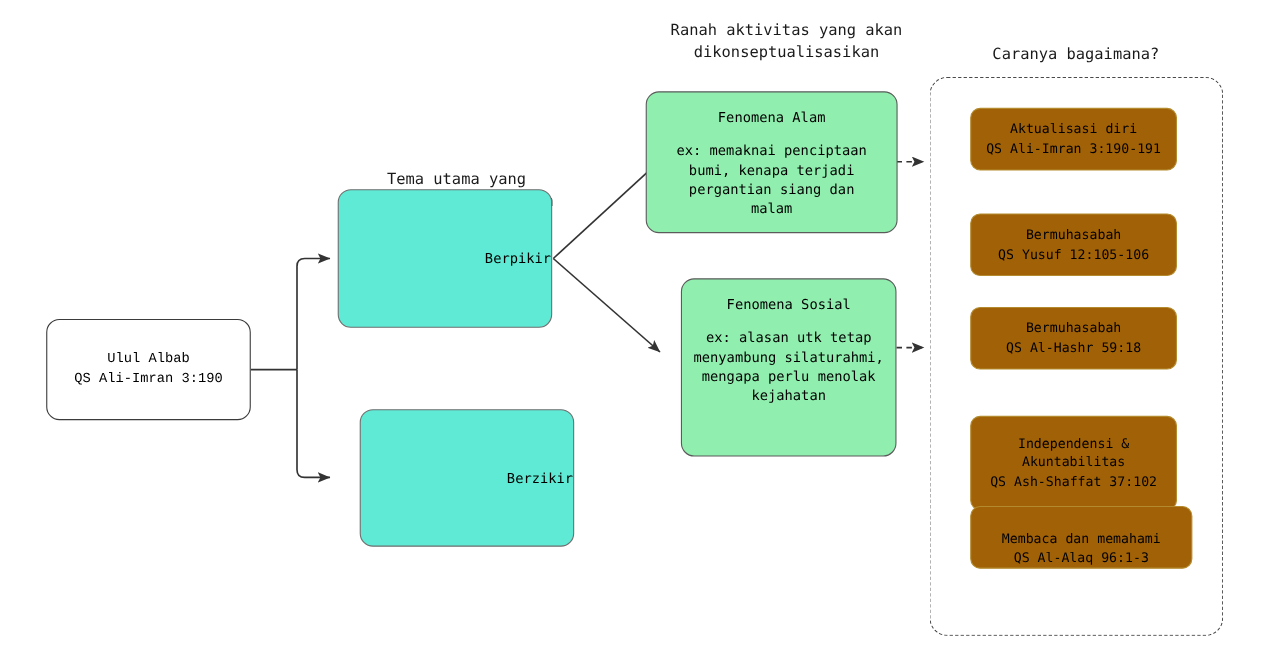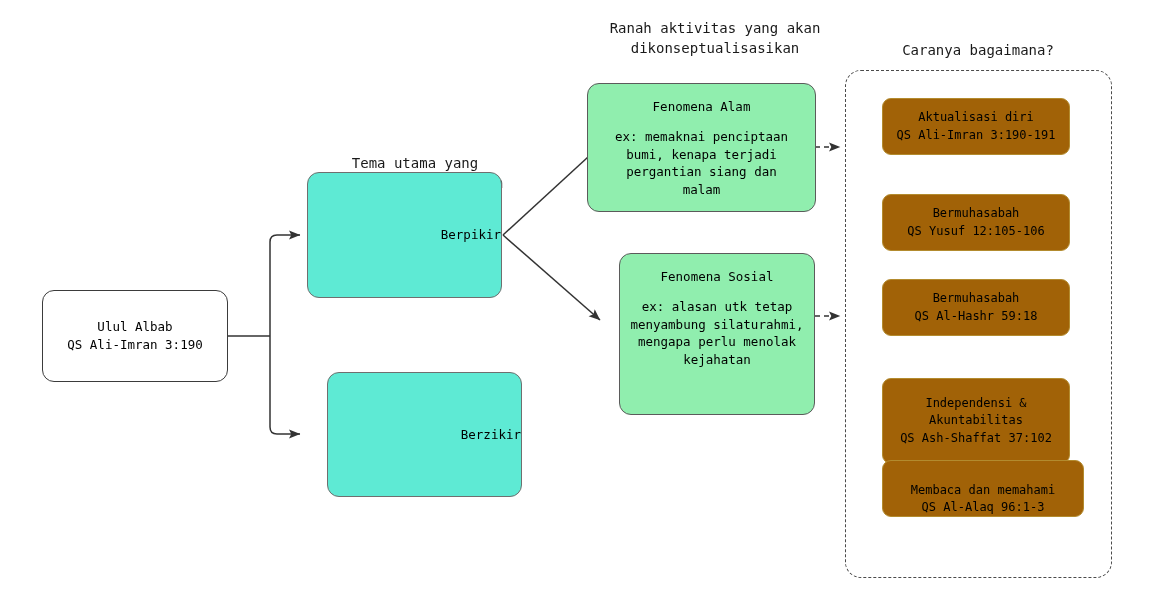--- a/index.html
+++ b/index.html
@@ -121,21 +121,21 @@
   </svg>
 
   <div class="caption" style="left:320px; top:118px; width:190px;margin-top:35px;">Tema utama yang
 dikontekstualisasikan</div>
   <div class="caption" style="left:590px; top:18px; width:250px;">Ranah aktivitas yang akan
 dikonseptualisasikan</div>
   <div class="caption" style="left:870px; top:40px; width:216px;">Caranya bagaimana?</div>
 
   <div class="group-box" style="left:845px; top:70px; width:267px; height:508px;"></div>
 
-  <div class="node node-white" style="left:42px; top:290px; width:186px; height:92px;">
+  <div class="node node-white" style="left:42px; top:290px; width:186px; height:92px;font-family:Liberation Mono, monospace;">
     <div>Ulul Albab</div>
     <div>QS Ali-Imran 3:190</div>
   </div>
 
   <div class="node node-blue" style="left:307px; top:172px; width:195px; height:126px;">
     <div>Berpikir</div>
   </div>
 
   <div class="node node-blue" style="left:307px; top:372px; width:195px; height:125px;margin-left:20px;">
     <div>Berzikir</div>

